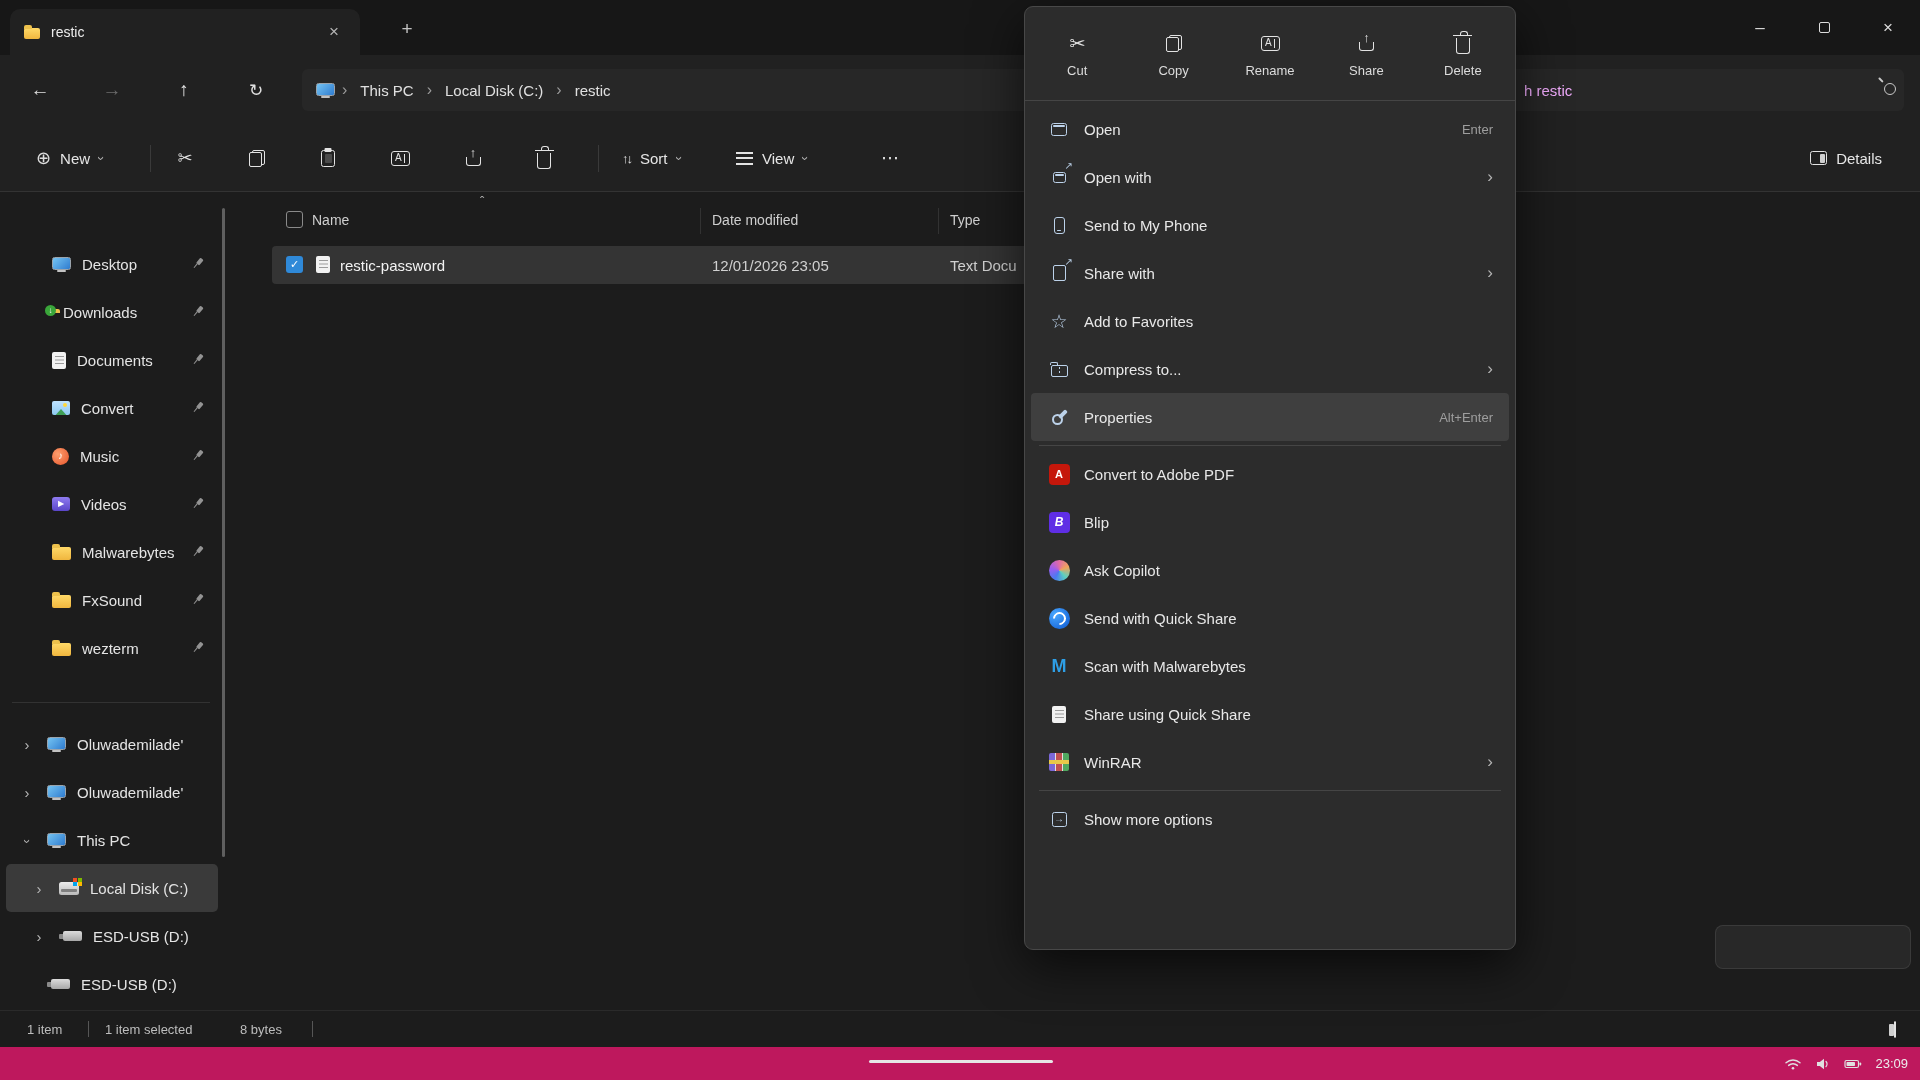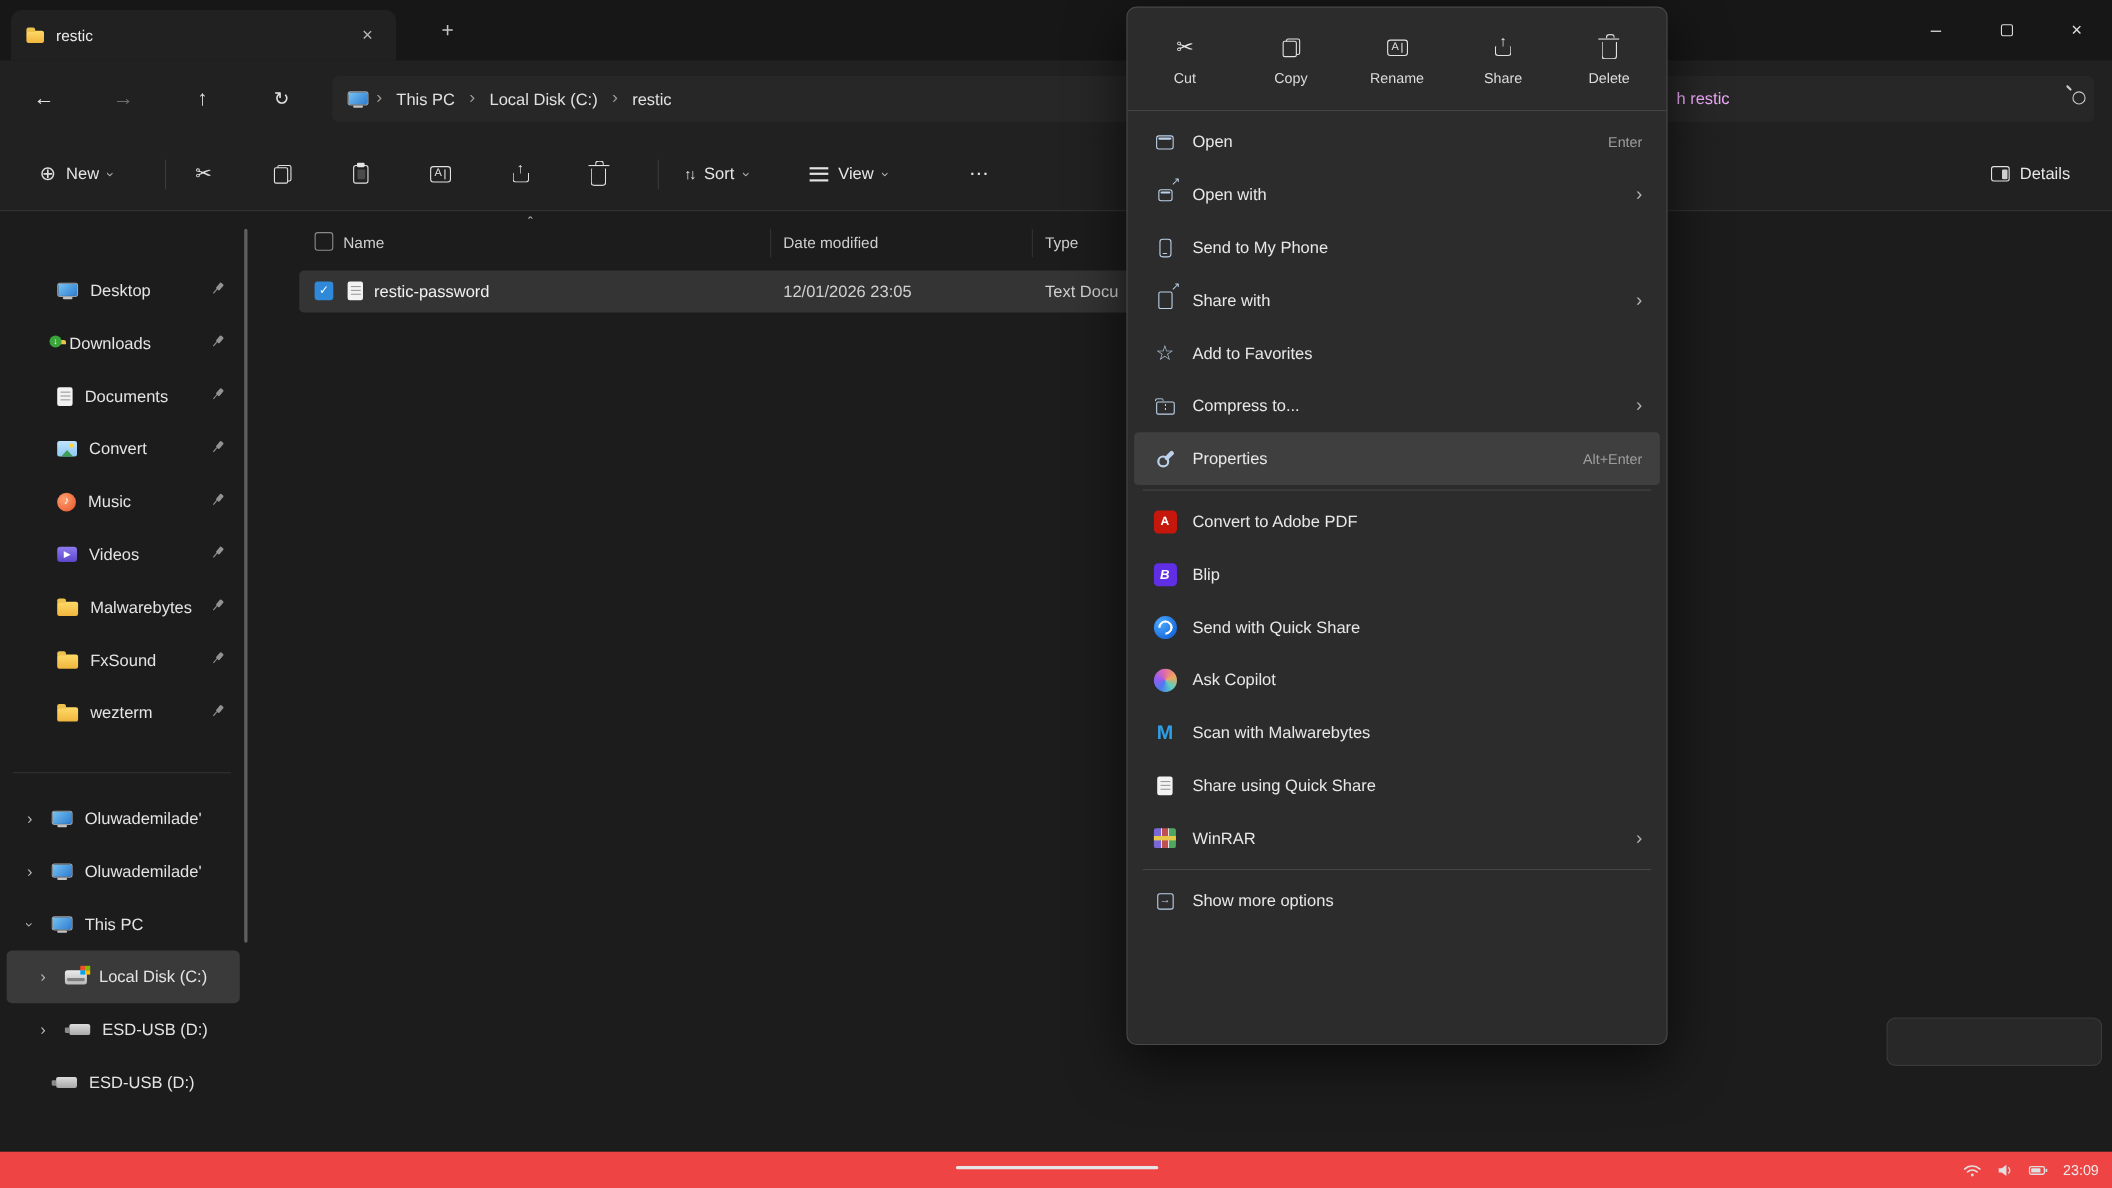--- a/index.html
+++ b/index.html
@@ -65,21 +65,21 @@
 .rcheck{position:absolute;left:14px;top:10px;width:17px;height:17px;background:#2f89d8;border-radius:3px;color:#fff;font-size:11px;display:flex;align-items:center;justify-content:center}
 .rtext{position:absolute;top:11px;font-size:15px;color:#d0d0d0}
 
 
 .statusbar{position:absolute;left:0;top:1010px;right:0;height:37px;background:#1c1c1c;border-top:1px solid #2a2a2a;font-size:13px;color:#bdbdbd}
 .stat{position:absolute;top:11px}
 .ssep{position:absolute;top:10px;width:1px;height:16px;background:#565656}
 .statico{position:absolute;right:24px;top:11px}
 
 
-.taskbar{position:absolute;left:0;bottom:0;width:100%;height:33px;background:#ef4444}
+.taskbar{position:absolute;left:0;bottom:0;width:100%;height:33px;background:#be185d}
 .tline{position:absolute;left:869px;top:13px;width:184px;height:3px;background:#e6e6e6;border-radius:2px}
 .tray{position:absolute;right:12px;top:0;height:33px;display:flex;align-items:center;gap:13px}
 .time{font-size:13px;color:#ececec}
 
 
 .ghost{position:absolute;left:1715px;top:925px;width:196px;height:44px;border-radius:8px;background:rgba(62,62,62,.35);border:1px solid rgba(95,95,95,.35)}
 
 
 #ctx{position:absolute;left:1024px;top:6px;width:492px;height:944px;background:#2c2c2c;--bg:#2c2c2c;border:1px solid #484848;border-radius:9px;box-shadow:0 16px 50px rgba(0,0,0,.65);z-index:50;display:flex;flex-direction:column;overflow:hidden}
 .qbar{height:89px;display:flex;align-items:stretch;padding:6px 4px 0;flex:none}
@@ -401,20 +401,28 @@
         <span class="g">✓</span>
       </span>
     <span class="ic" style="position:absolute;left:44px;top:10px">
         <span class="idoc"></span>
       </span>
     <span class="rtext" style="left:68px;color:#f2f2f2">restic-password</span>
     <span class="rtext" style="left:440px">12/01/2026 23:05</span>
     <span class="rtext" style="left:678px">Text Docu</span>
   </div>
 
+  <div class="statusbar">
+    <span class="stat" style="left:27px">1 item</span>
+    <span class="ssep" style="left:88px"></span>
+    <span class="stat" style="left:105px">1 item selected</span>
+    <span class="stat" style="left:240px">8 bytes</span>
+    <span class="ssep" style="left:312px"></span>
+    <span class="statico"><span class="qi-details" style="width:15px;height:13px"></span></span>
+  </div>
 </div>
 
 <div class="ghost"></div>
 
 <div id="ctx">
   <div class="qbar">
     <div class="qbtn">
       <span class="qico">
           <span class="g">✂</span>
         </span>
@@ -514,29 +522,29 @@
   <div class="mrow">
     <span class="mico">
         <span class="app app-blip">
           <span class="g">B</span>
         </span>
       </span>
     <span>Blip</span>
   </div>
   <div class="mrow">
     <span class="mico">
+        <span class="app app-cop"></span>
+      </span>
+    <span>Ask Copilot</span>
+  </div>
+  <div class="mrow">
+    <span class="mico">
         <span class="app app-qs"></span>
       </span>
     <span>Send with Quick Share</span>
-  </div>
-  <div class="mrow">
-    <span class="mico">
-        <span class="app app-cop"></span>
-      </span>
-    <span>Ask Copilot</span>
   </div>
   <div class="mrow">
     <span class="mico">
         <span class="app app-mb">
           <span class="g">M</span>
         </span>
       </span>
     <span>Scan with Malwarebytes</span>
   </div>
   <div class="mrow">

